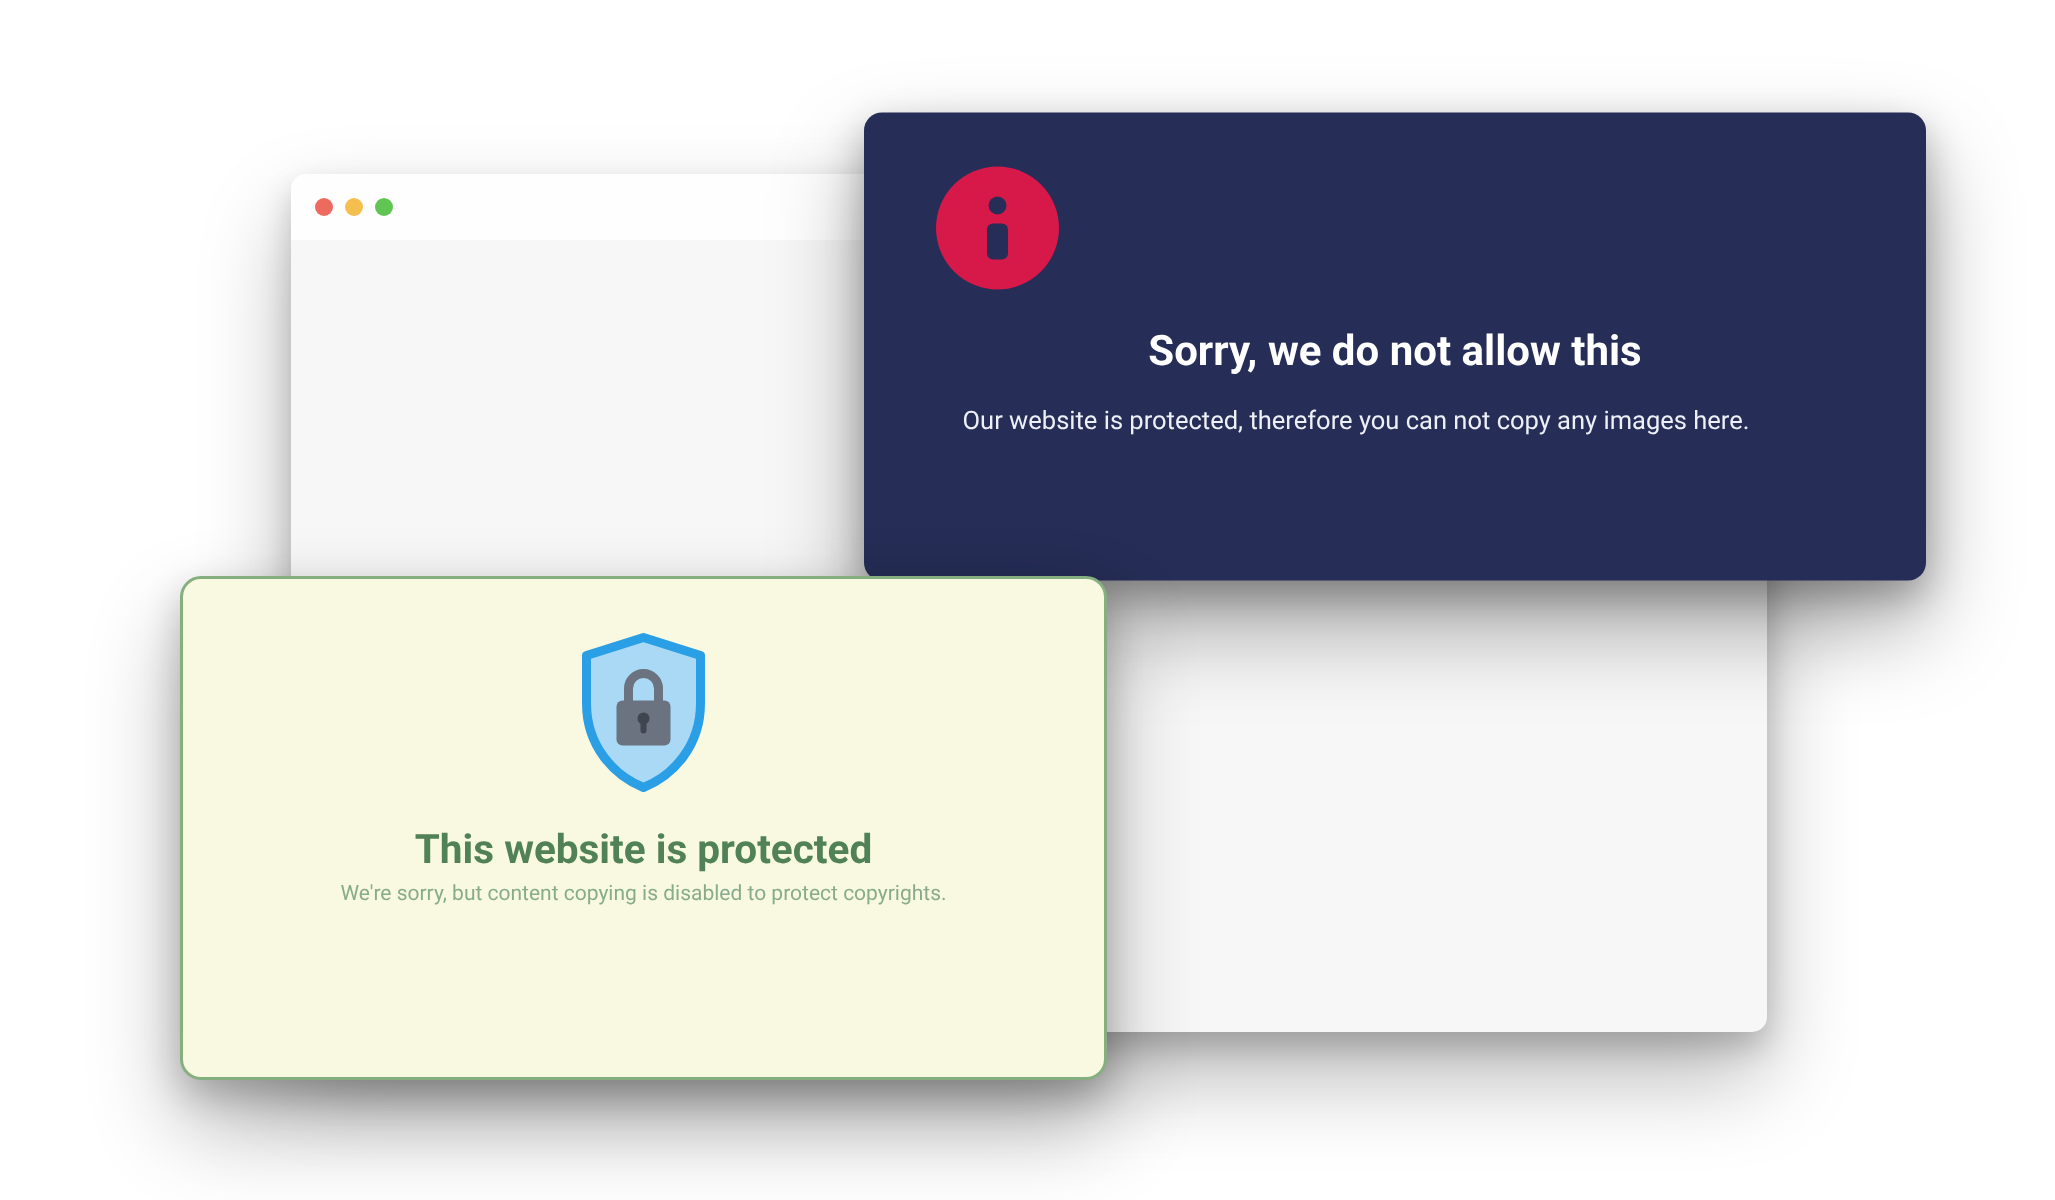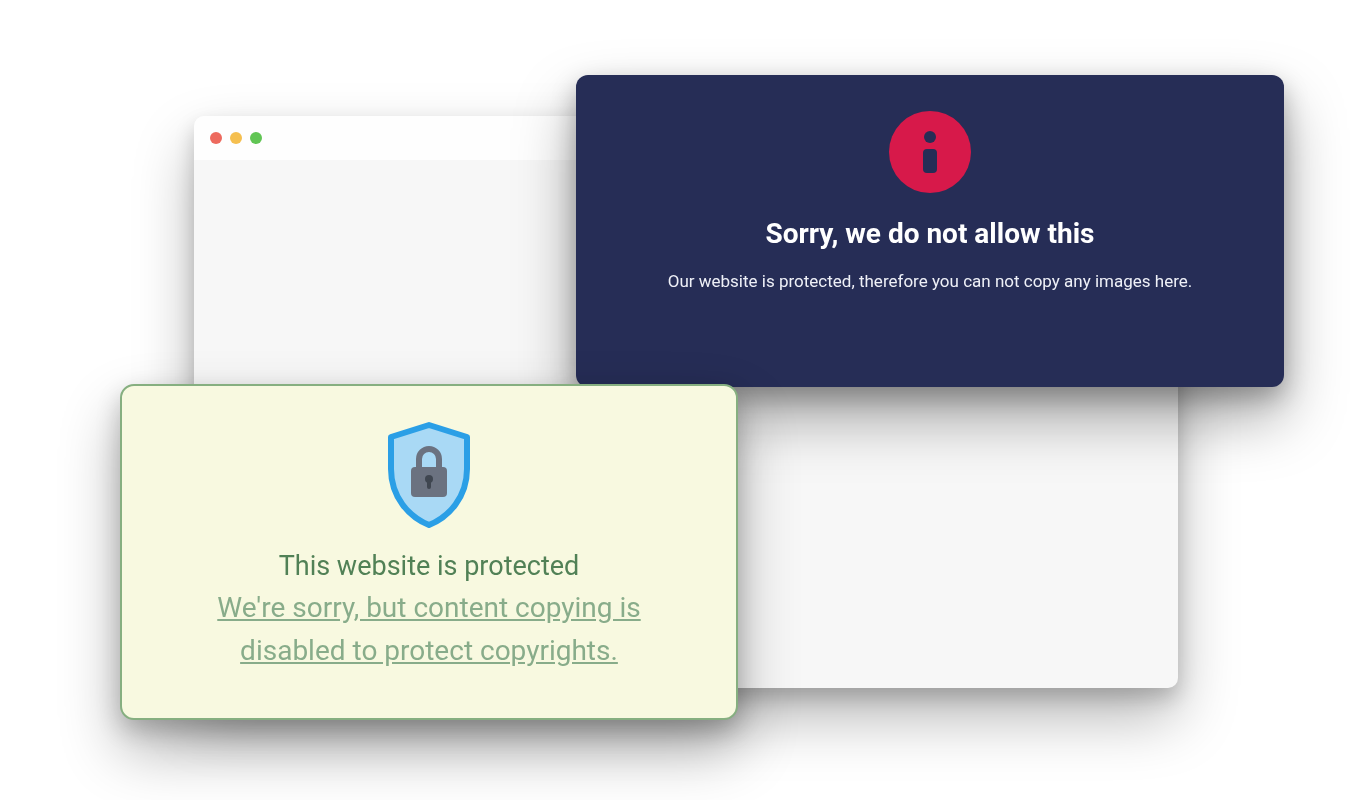--- a/index.html
+++ b/index.html
@@ -52,21 +52,20 @@
     width: 708px;
     height: 312px;
     background: #262d56;
     border-radius: 12px;
     box-shadow: 0 30px 60px rgba(0,0,0,0.35), 0 10px 25px rgba(0,0,0,0.25);
     color: #fff;
     text-align: center;
     padding: 36px 48px 40px;
     display: flex;
     flex-direction: column;
-    align-items: center;
   }
   .info-badge {
     width: 82px;
     height: 82px;
     border-radius: 50%;
     background: #d7194a;
     display: flex;
     align-items: center;
     justify-content: center;
     margin-bottom: 24px;
@@ -106,31 +105,30 @@
   .shield-wrap {
     width: 100px;
     height: 110px;
     margin-bottom: 20px;
     display: flex;
     align-items: center;
     justify-content: center;
   }
   .card-light h2 {
     font-size: 27px;
-    font-weight: 400;
+    font-weight: 700;
     color: #518156;
     margin-bottom: 4px;
   }
   .card-light p {
-    font-size: 28px;
+    font-size: 14px;
     line-height: 1.55;
     font-weight: 400;
     color: #88ac8a;
     max-width: 480px;
-    text-decoration: underline;
   }
 </style>
 </head>
 <body>
 
 <div class="stage">
 
   <div class="browser">
     <div class="titlebar">
       <div class="traffic-dot dot-red"></div>

